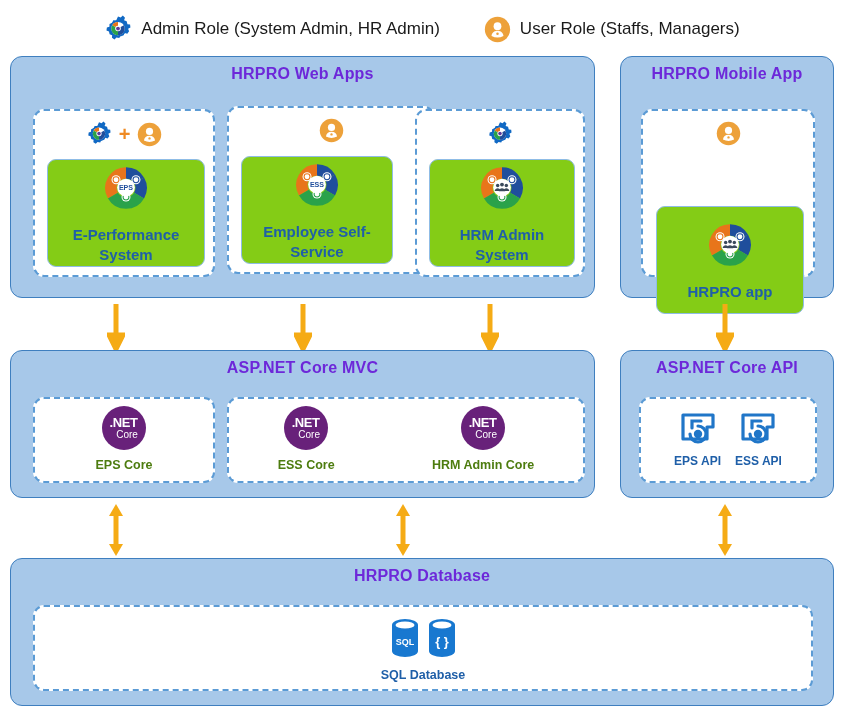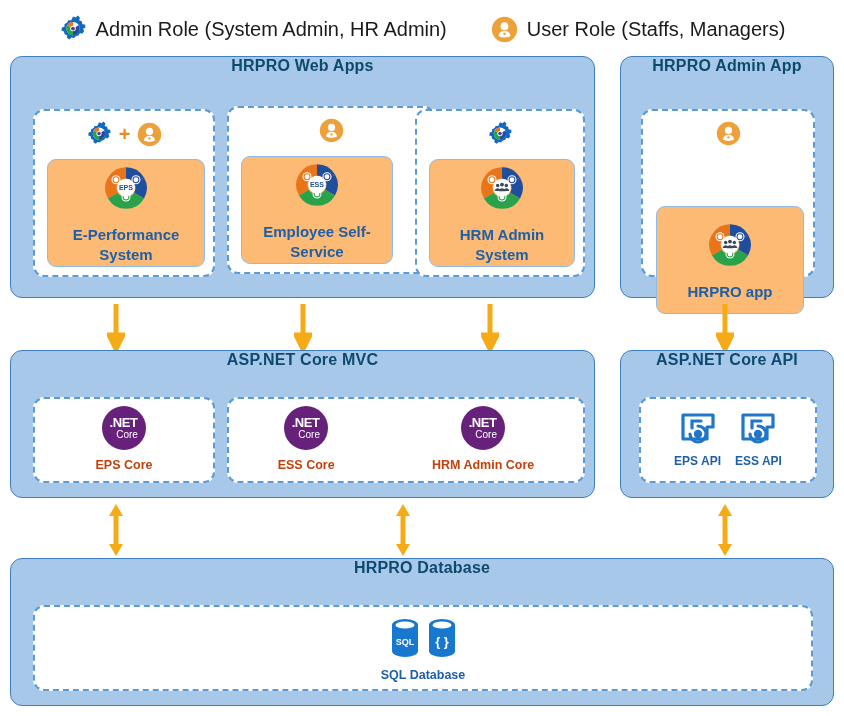--- a/index.html
+++ b/index.html
@@ -9,64 +9,65 @@
     background: #ffffff;
     font-family: "Liberation Sans", sans-serif;
     overflow: hidden;
   }
   #root { position: relative; width: 844px; height: 716px; }
 
   
   .legend { position: absolute; top: 10px; left: 0; width: 844px; height: 38px;
             display: flex; justify-content: center; align-items: center; gap: 44px; }
   .legend-item { display: flex; align-items: center; gap: 9px; }
-  .legend-text { font-size: 20px; color: #1a1a1a; white-space: nowrap; }
+  .legend-text { font-size: 17px; color: #1a1a1a; white-space: nowrap; }
 
   
   .panel {
     position: absolute;
     background: #a7c8e9;
     border: 1.5px solid #3f7fbf;
     border-radius: 12px;
   }
   .panel-title {
     text-align: center;
-    color: #0c4a6e;
+    color: #6d28d9;
     font-size: 16px;
     font-weight: bold;
     letter-spacing: .2px;
     user-select: none;
+    margin-top: 8px;
   }
   .dashed-card {
     position: absolute;
     background: #ffffff;
     border: 2px dashed #5b9bd5;
     border-radius: 11px;
   }
   .inner-card {
     position: absolute;
-    background: #fdba74;
+    background: #84cc16;
     border: 1.5px solid #8fbce6;
     border-radius: 9px;
     display: flex;
     flex-direction: column;
     align-items: center;
     justify-content: center;
   }
   .inner-label {
     color: #1f5fa8;
     font-size: 15px;
     font-weight: bold;
     text-align: center;
     line-height: 1.32;
     margin-top: 7px;
     padding: 0 4px;
   }
   .plain-label {
-    color: #c2410c;
+    color: #4d7c0f;
     font-size: 12.5px;
     font-weight: bold;
     text-align: right;
     line-height: 1.32;
     margin-top: 7px;
   }
   .role-row { position: absolute; display: flex; align-items: center; justify-content: center; gap: 7px; width: 100%; }
   .plus { color: #ef8a23; font-size: 20px; font-weight: bold; line-height: 1; }
 
   
@@ -255,21 +256,21 @@
               <path d="M33.5 33.5c.4-2 1.8-3.2 3.5-3.2s3.1 1.2 3.5 3.2z"></path>
             </g>
           </svg>
         </span>
         <div class="inner-label">HRM Admin System</div>
       </div>
     </div>
   </div>
 
   <div class="panel" style="left:620px; top:56px; width:214px; height:242px;">
-    <div class="panel-title">HRPRO Admin App</div>
+    <div class="panel-title">HRPRO Mobile App</div>
 
     <div class="dashed-card" style="left:20px; top:52px; width:174px; height:168px;">
       <div class="role-row" style="top:10px;">
         <span>
           <svg class="user-ico" width="25" height="25" viewBox="0 0 32 32">
             <circle cx="16" cy="16" r="15" fill="#eda13a"></circle>
             <circle cx="16" cy="12" r="4.6" fill="#ffffff"></circle>
             <path d="M16 17.6c-4.2 0-6.6 2.6-7.1 6.1a15 15 0 0 0 14.2 0c-.5-3.5-2.9-6.1-7.1-6.1z" fill="#ffffff"></path>
             <circle cx="16" cy="21" r="1.5" fill="#eda13a"></circle>
           </svg>

